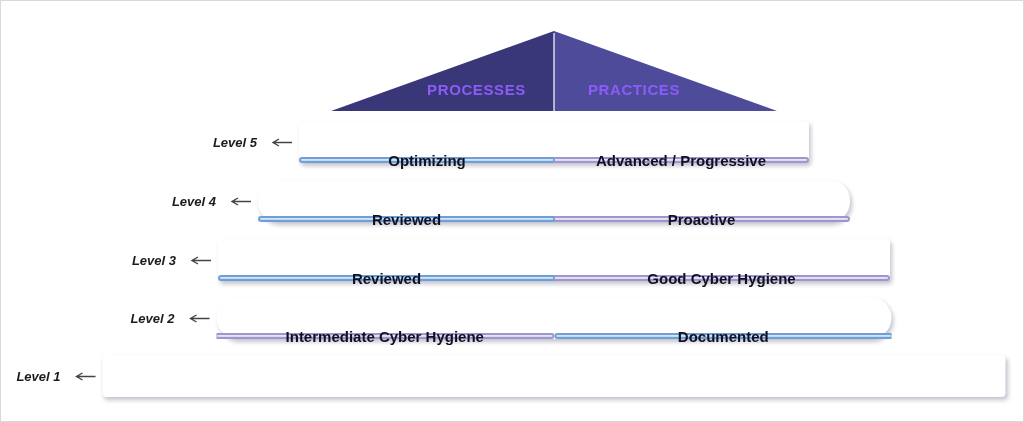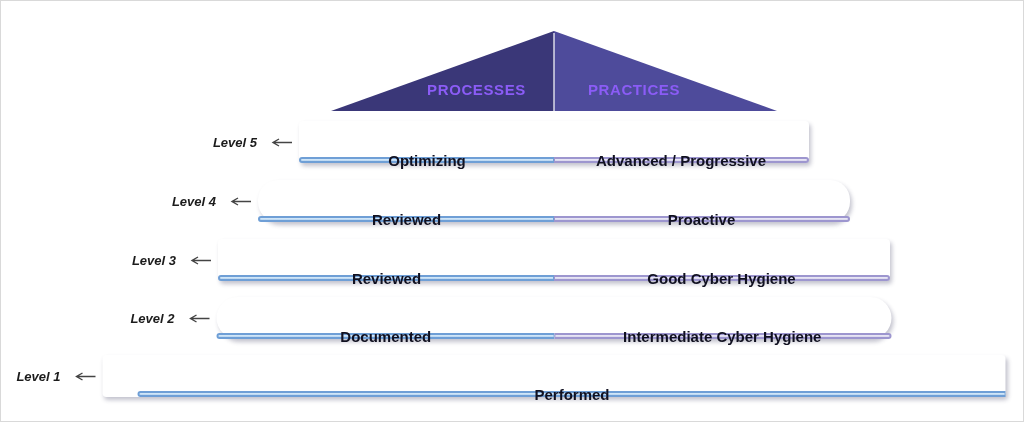--- a/index.html
+++ b/index.html
@@ -131,27 +131,26 @@
     <div class="cell practice">Good Cyber Hygiene</div>
   </div>
 
   <div class="row row-2">
     <div class="level-label">
       <span>Level 2</span>
       <svg class="leader" width="24" height="10" viewBox="0 0 24 10">
         <path d="M23 5 H5 M10 1.5 L4 5 L10 8.5" fill="none" stroke="#444" stroke-width="1.4"></path>
       </svg>
     </div>
+    <div class="cell practice">Intermediate Cyber Hygiene</div>
     <div class="cell process">Documented</div>
-    <div class="cell practice">Intermediate Cyber Hygiene</div>
   </div>
 
   <div class="row row-1">
     <div class="level-label">
       <span>Level 1</span>
       <svg class="leader" width="24" height="10" viewBox="0 0 24 10">
         <path d="M23 5 H5 M10 1.5 L4 5 L10 8.5" fill="none" stroke="#444" stroke-width="1.4"></path>
       </svg>
     </div>
-    <div class="cell process">Performed</div>
   </div>
 
 </div>
 
 </body></html>

